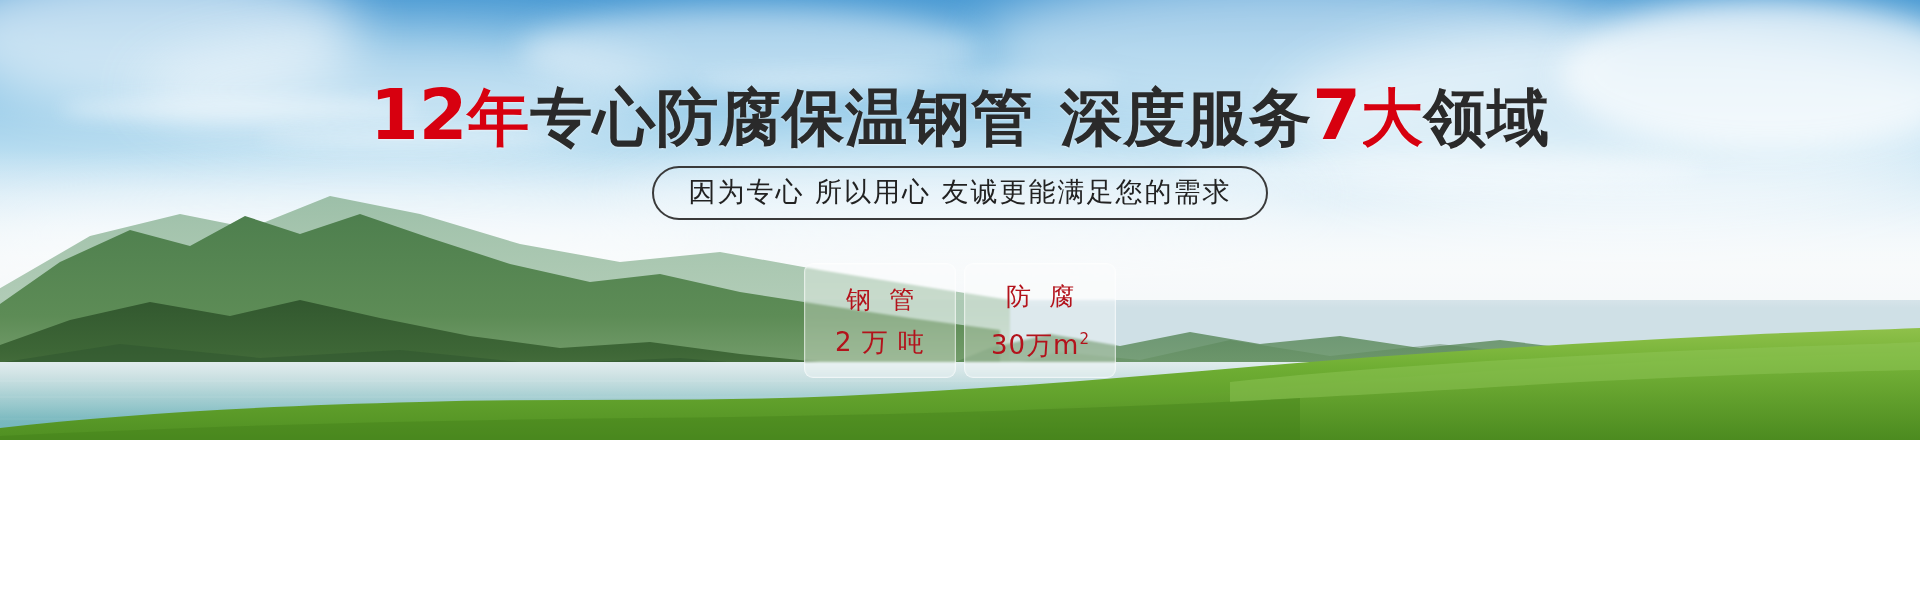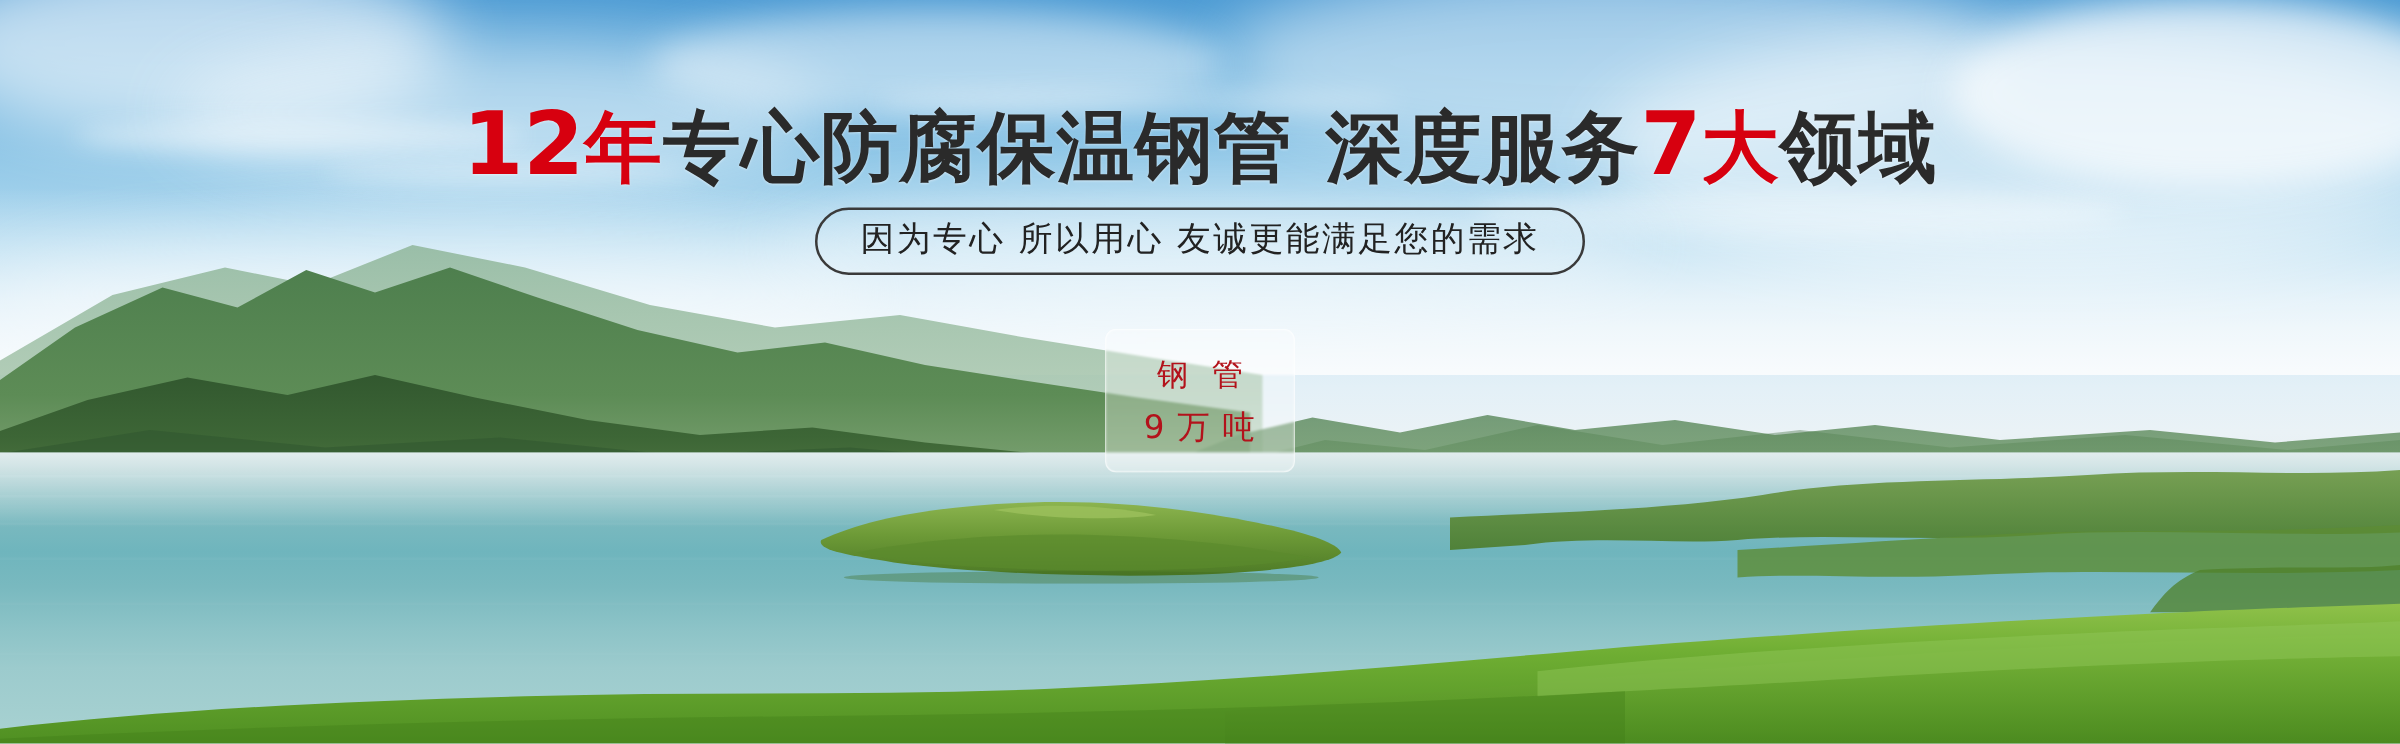--- a/index.html
+++ b/index.html
@@ -1,21 +1,21 @@
 <!DOCTYPE html>
 <html lang="zh"><head>
 <meta charset="utf-8">
 <title>Banner</title>
 <style>
   html,body{margin:0;padding:0;background:#fff;}
   body{font-family:"Liberation Sans","DejaVu Sans",sans-serif;}
 
   .banner{
     position:relative;
-    width:1920px;height:595px;
+    width:1920px;height:440px;
     overflow:hidden;
     
     background:linear-gradient(to bottom,#4e9cd4 0%,#6fb3de 10%,#93c9e8 22%,#b6dcf0 34%,#d3e9f5 44%,#e3f0f7 52%,#eaf2f6 58%,#e9f0f3 62%,#dfe9ee 66%,#cfe0e6 70%);
   }
 
   
   .sky{position:absolute;left:0;top:0;width:100%;height:300px;overflow:hidden;}
   .cloud{position:absolute;border-radius:50%;background:rgba(255,255,255,.85);filter:blur(14px);}
   .cloud.soft{filter:blur(26px);background:rgba(255,255,255,.62);}
   .cloud.wisp{filter:blur(9px);background:rgba(255,255,255,.55);}
@@ -98,21 +98,21 @@
     width:150px;
     height:113px;
     border-radius:9px;
     background:rgba(255,255,255,.30);
     border:1px solid rgba(255,255,255,.55);
     box-shadow:0 0 0 1px rgba(255,255,255,.12) inset;
     display:flex;flex-direction:column;align-items:center;justify-content:center;
     backdrop-filter:blur(1px);
   }
   .card .label{
-    font-family:Liberation Sans, sans-serif;
+    font-family:Liberation Serif, serif;
     font-size:25px;line-height:30px;
     color:#b3121b;
     letter-spacing:6px;
     text-indent:6px;
     margin-bottom:12px;
     white-space:nowrap;
   }
   .card .value{
     font-family:"DejaVu Sans","Liberation Sans",sans-serif;
     font-size:26px;line-height:30px;
@@ -257,21 +257,25 @@
     </div>
 
     <div class="subtitle-wrap">
       <div class="subtitle">因为专心 所以用心  友诚更能满足您的需求</div>
     </div>
 
     <div class="cards">
 
       <div class="card">
         <div class="label">钢 管</div>
-        <div class="value"><span>9 万 吨</span></div>
+        <div class="value"><span>2 万 吨</span></div>
       </div>
 
+      <div class="card">
+        <div class="label">防 腐</div>
+        <div class="value"><span>30万m</span><sup>2</sup></div>
+      </div>
 
 
     </div>
 
   </div>
 </div>
 
 </body></html>

